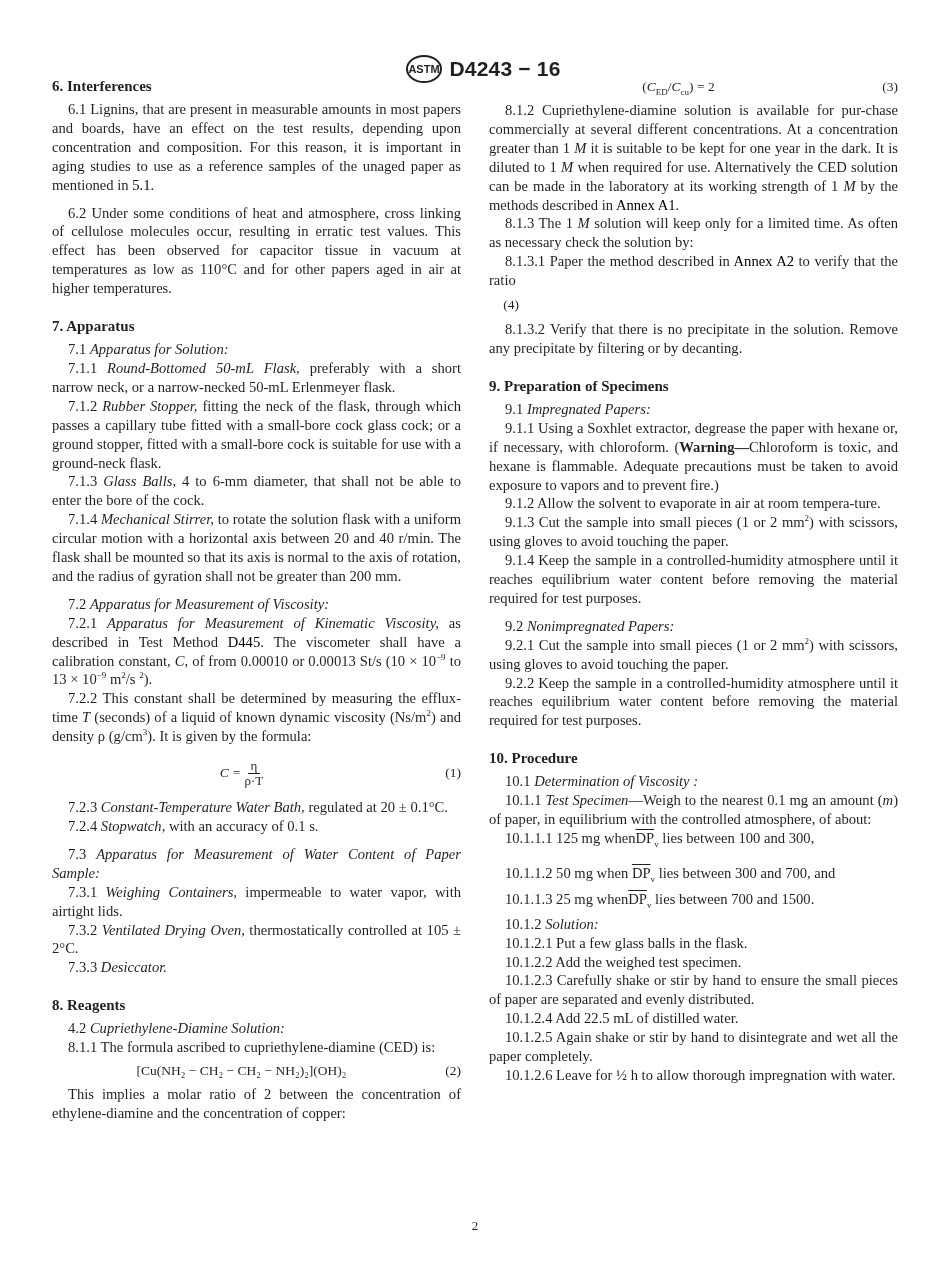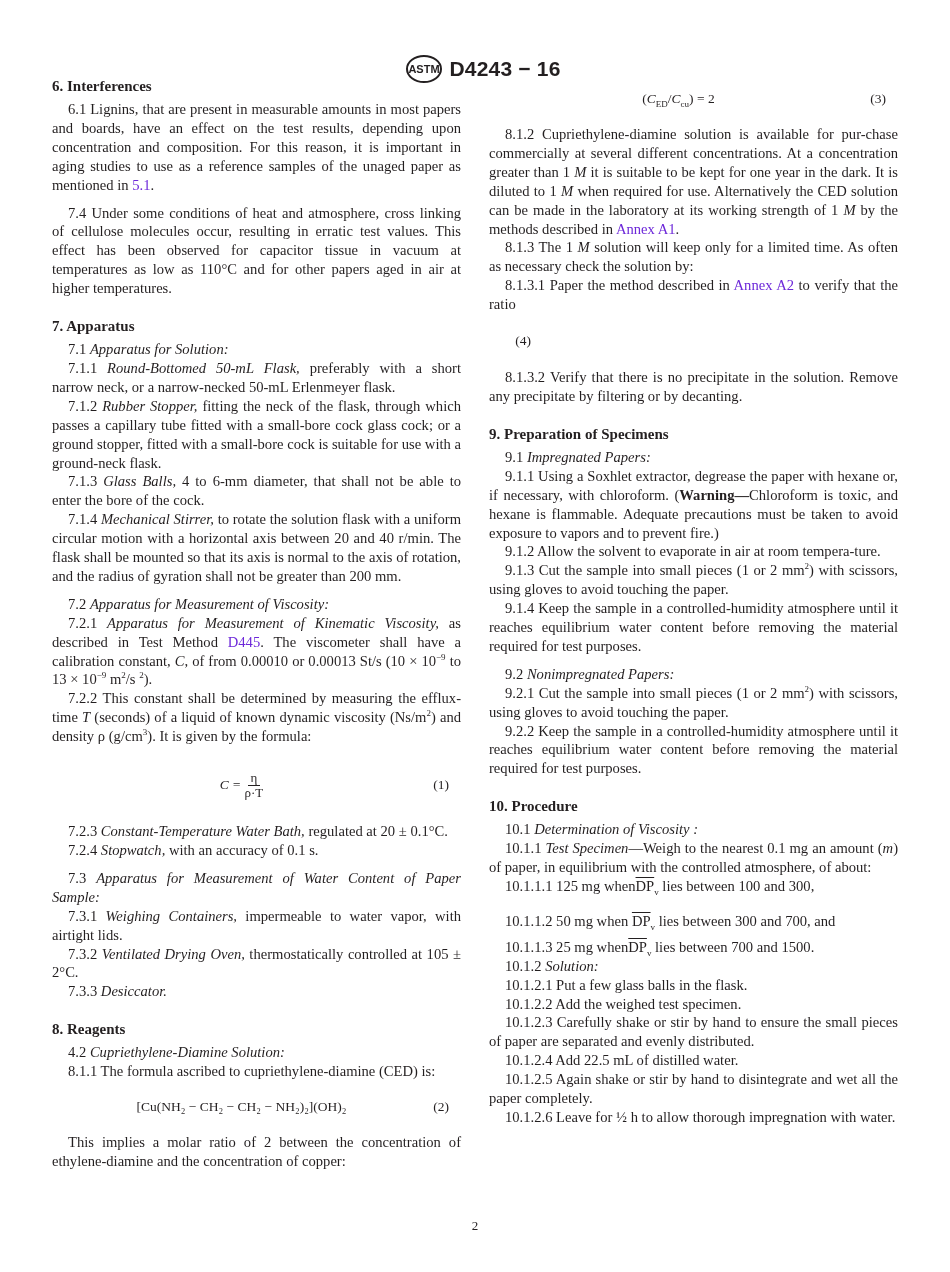--- a/index.html
+++ b/index.html
@@ -11,22 +11,22 @@
   .doc-id { font-family: "Liberation Sans", "DejaVu Sans", sans-serif; font-weight: bold;
             font-size: 21px; letter-spacing: 0.2px; }
   .col { position: absolute; top: 76px; width: 409px; font-size: 14.6px; line-height: 18.9px; }
   .col.left { left: 52px; }
   .col.right { left: 489px; }
   .h { font-weight: bold; font-size: 15px; margin: 0 0 4px 0; line-height: 20px; }
   .p { text-align: justify; text-indent: 16px; margin: 0; hyphens: manual; }
   .gap { height: 9px; }
   .gap-l { height: 18px; }
   i { font-style: italic; }
-  .link { color: #6d28d9; }
-  .eq { display: flex; align-items: center; margin: 12px; }
+  .link { color: #000000; }
+  .eq { display: flex; align-items: center; margin: 0; }
   .eq .body { flex: 1; text-align: center; font-size: 13.5px; }
   .eq .num { width: 30px; text-align: right; font-size: 13.5px; }
   .frac { display: inline-flex; flex-direction: column; align-items: center; vertical-align: middle; font-size: 13px; line-height: 14px; }
   .frac .top { border-bottom: 1px solid #231f20; padding: 0 3px; }
   sub, sup { font-size: 9px; line-height: 0; }
   .overline { text-decoration: overline; }
   .pagenum { position: absolute; top: 1218px; left: 0; width: 950px; text-align: center; font-size: 13px; }
 </style>
 </head>
 <body>
@@ -36,21 +36,21 @@
     <ellipse cx="19" cy="15" rx="17" ry="13" fill="none" stroke="#231f20" stroke-width="2"></ellipse>
     <text x="19" y="19" font-size="11" font-weight="bold" text-anchor="middle" fill="#231f20" font-family="Liberation Sans, sans-serif">ASTM</text>
   </svg>
   <span class="doc-id">D4243 − 16</span>
 </div>
 
 <div class="col left">
   <div class="h">6.  Interferences</div>
   <p class="p"><span>6.1  Lignins, that are present in measurable amounts in most papers and boards, have an effect on the test results, depending upon concentration and composition. For this reason, it is important in aging studies to use as a reference samples of the unaged paper as mentioned in </span><span class="link">5.1</span><span>.</span></p>
   <div class="gap"></div>
-  <p class="p">7.4  Under some conditions of heat and atmosphere, cross linking of cellulose molecules occur, resulting in erratic test values. This effect has been observed for capacitor tissue in vacuum at temperatures as low as 110°C and for other papers aged in air at higher temperatures.</p>
+  <p class="p">6.2  Under some conditions of heat and atmosphere, cross linking of cellulose molecules occur, resulting in erratic test values. This effect has been observed for capacitor tissue in vacuum at temperatures as low as 110°C and for other papers aged in air at higher temperatures.</p>
   <div class="gap-l"></div>
 
   <div class="h">7.  Apparatus</div>
   <p class="p"><span>7.1 </span><i>Apparatus for Solution:</i></p>
   <p class="p"><span>7.1.1 </span><i>Round-Bottomed 50-mL Flask,</i><span> preferably with a short narrow neck, or a narrow-necked 50-mL Erlenmeyer flask.</span></p>
   <p class="p"><span>7.1.2 </span><i>Rubber Stopper,</i><span> fitting the neck of the flask, through which passes a capillary tube fitted with a small-bore cock glass cock; or a ground stopper, fitted with a small-bore cock is suitable for use with a ground-neck flask.</span></p>
   <p class="p"><span>7.1.3 </span><i>Glass Balls,</i><span> 4 to 6-mm diameter, that shall not be able to enter the bore of the cock.</span></p>
   <p class="p"><span>7.1.4 </span><i>Mechanical Stirrer,</i><span> to rotate the solution flask with a uniform circular motion with a horizontal axis between 20 and 40 r/min. The flask shall be mounted so that its axis is normal to the axis of rotation, and the radius of gyration shall not be greater than 200 mm.</span></p>
   <div class="gap"></div>
   <p class="p"><span>7.2 </span><i>Apparatus for Measurement of Viscosity:</i></p>
@@ -109,21 +109,21 @@
   <p class="p"><span>9.2 </span><i>Nonimpregnated Papers:</i></p>
   <p class="p"><span>9.2.1  Cut the sample into small pieces (1 or 2 mm</span><sup>2</sup><span>) with scissors, using gloves to avoid touching the paper.</span></p>
   <p class="p">9.2.2  Keep the sample in a controlled-humidity atmosphere until it reaches equilibrium water content before removing the material required for test purposes.</p>
   <div class="gap-l"></div>
 
   <div class="h">10.  Procedure</div>
   <p class="p"><span>10.1 </span><i>Determination of Viscosity :</i></p>
   <p class="p"><span>10.1.1 </span><i>Test Specimen</i><span>—Weigh to the nearest 0.1 mg an amount (</span><i>m</i><span>) of paper, in equilibrium with the controlled atmosphere, of about:</span></p>
   <p class="p" style="margin-bottom:16px"><span>10.1.1.1  125 mg when</span><span class="overline">DP</span><sub>v</sub><span> lies between 100 and 300,</span></p>
   <p class="p" style="margin-bottom:7px"><span>10.1.1.2  50 mg when </span><span class="overline">DP</span><sub>v</sub><span> lies between 300 and 700, and</span></p>
-  <p class="p" style=""><span>10.1.1.3  25 mg when</span><span class="overline">DP</span><sub>v</sub><span> lies between 700 and 1500.</span></p>
+  <p class="p" style="margin-bottom:6px"><span>10.1.1.3  25 mg when</span><span class="overline">DP</span><sub>v</sub><span> lies between 700 and 1500.</span></p>
   <p class="p"><span>10.1.2 </span><i>Solution:</i></p>
   <p class="p">10.1.2.1  Put a few glass balls in the flask.</p>
   <p class="p">10.1.2.2  Add the weighed test specimen.</p>
   <p class="p">10.1.2.3  Carefully shake or stir by hand to ensure the small pieces of paper are separated and evenly distributed.</p>
   <p class="p">10.1.2.4  Add 22.5 mL of distilled water.</p>
   <p class="p">10.1.2.5  Again shake or stir by hand to disintegrate and wet all the paper completely.</p>
   <p class="p">10.1.2.6  Leave for ½ h to allow thorough impregnation with water.</p>
 </div>
 
 <div class="pagenum">2</div>

